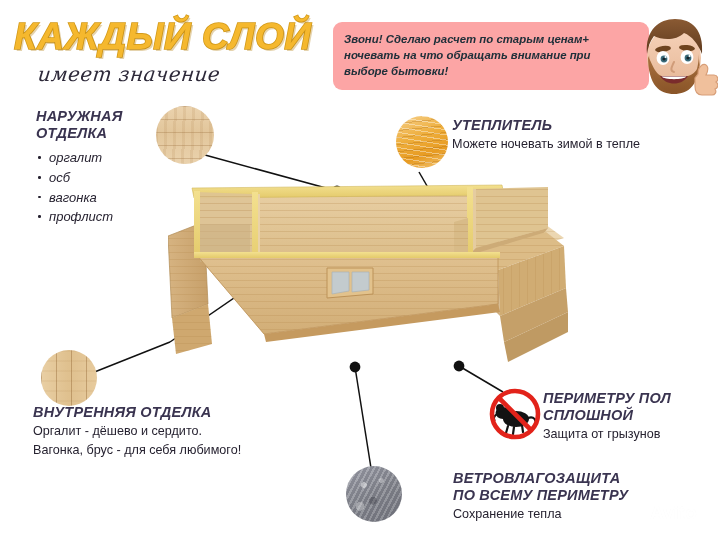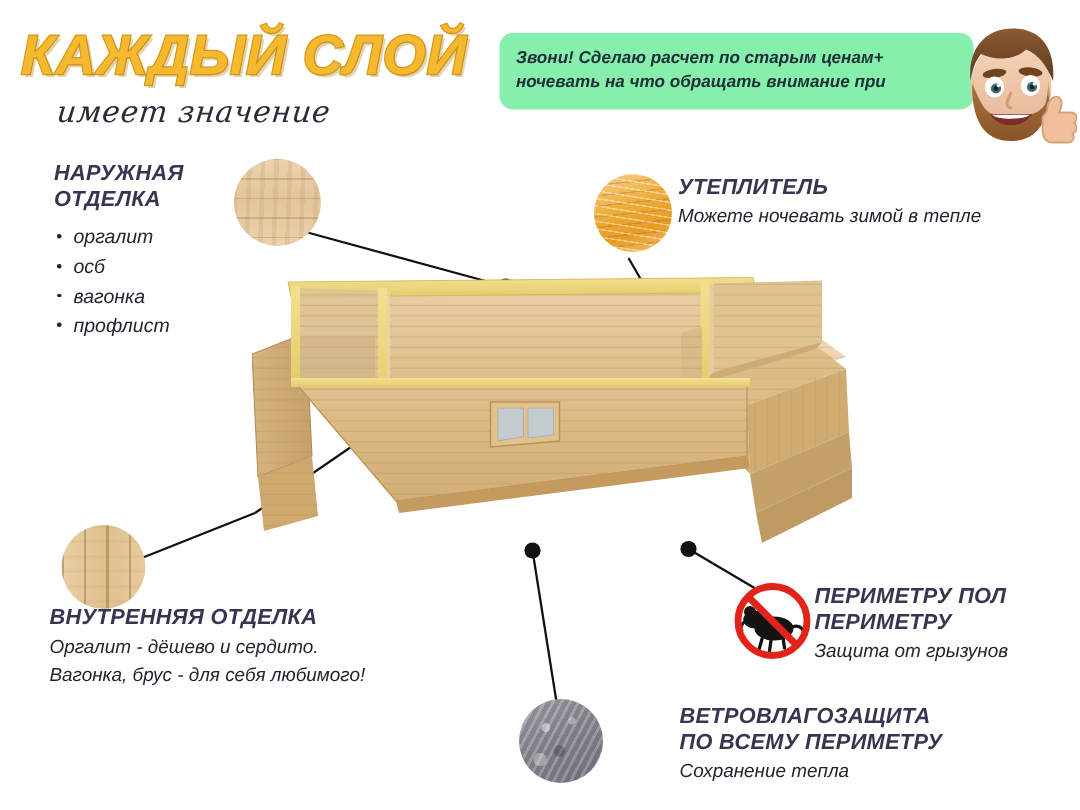--- a/index.html
+++ b/index.html
@@ -23,36 +23,36 @@
   #subtitle{
     margin-top:5px;margin-left:24px;
     font-family:"DejaVu Serif",serif;
     font-style:italic;font-size:20px;color:#2E2A3A;
     letter-spacing:0.4px;transform:skewX(-6deg);
   }
 
   
   #speech-bubble{
     position:absolute;left:333px;top:22px;width:316px;
-    background:#86efac;border-radius:9px;padding:9px 11px 10px 11px;
+    background:#fca5a5;border-radius:9px;padding:9px 11px 10px 11px;
     box-sizing:border-box;
   }
   #speech-bubble p{
     margin:0;font-size:11.4px;font-weight:bold;font-style:italic;
     color:#20303A;line-height:1.42;
   }
   #avatar{position:absolute;left:640px;top:14px;width:78px;height:92px;}
 
   
   .callout-title{
     font-size:14.5px;font-weight:bold;font-style:italic;color:#3A3450;
     line-height:1.18;letter-spacing:.2px;
   }
   .callout-sub{
-    font-size:12.6px;font-style:italic;color:#262230;line-height:1.32;margin-top:2px;
+    font-size:12.6px;color:#262230;line-height:1.32;margin-top:2px;
   }
   .bullet-list{margin:6px 0 0 0;padding:0;list-style:none;}
   .bullet-list li{
     font-size:13px;font-style:italic;color:#262230;line-height:1.52;
     padding-left:13px;position:relative;
   }
   .bullet-list li:before{
     content:"";position:absolute;left:2px;top:8px;
     width:2.6px;height:2.6px;border-radius:50%;background:#262230;
   }
@@ -266,20 +266,21 @@
   </svg>
 
   <div id="title-block">
     <div id="main-title">КАЖДЫЙ СЛОЙ</div>
     <div id="subtitle">имеет значение</div>
   </div>
 
   <div id="speech-bubble">
     <p>Звони! Сделаю расчет по старым ценам+</p>
     <p>ночевать на что обращать внимание при</p>
+    <p>выборе бытовки!</p>
   </div>
 
   <svg id="avatar" viewBox="0 0 78 92" xmlns="http://www.w3.org/2000/svg">
     <defs>
       <linearGradient id="skin" x1="0" y1="0" x2="0" y2="1">
         <stop offset="0" stop-color="#F6D3BA"></stop>
           <stop offset="1" stop-color="#E6B695"></stop>
       </linearGradient>
       <linearGradient id="hair" x1="0" y1="0" x2="0" y2="1">
         <stop offset="0" stop-color="#8A5A33"></stop>
@@ -358,21 +359,21 @@
 
   <div id="inner-finish">
     <div class="callout-title">ВНУТРЕННЯЯ ОТДЕЛКА</div>
     <div class="callout-sub">Оргалит - дёшево и сердито.</div>
     <div class="callout-sub">Вагонка, брус - для себя любимого!</div>
   </div>
 
   <div id="subfloor">
     <div class="callout-title">
       <span>ПЕРИМЕТРУ ПОЛ</span><br>
-      <span>ПЕРИМЕТРУ</span>
+      <span>СПЛОШНОЙ</span>
     </div>
     <div class="callout-sub">Защита от грызунов</div>
   </div>
 
   <div id="windproof">
     <div class="callout-title">
       <span>ВЕТРОВЛАГОЗАЩИТА</span><br>
       <span>ПО ВСЕМУ ПЕРИМЕТРУ</span>
     </div>
     <div class="callout-sub">Сохранение тепла</div>

